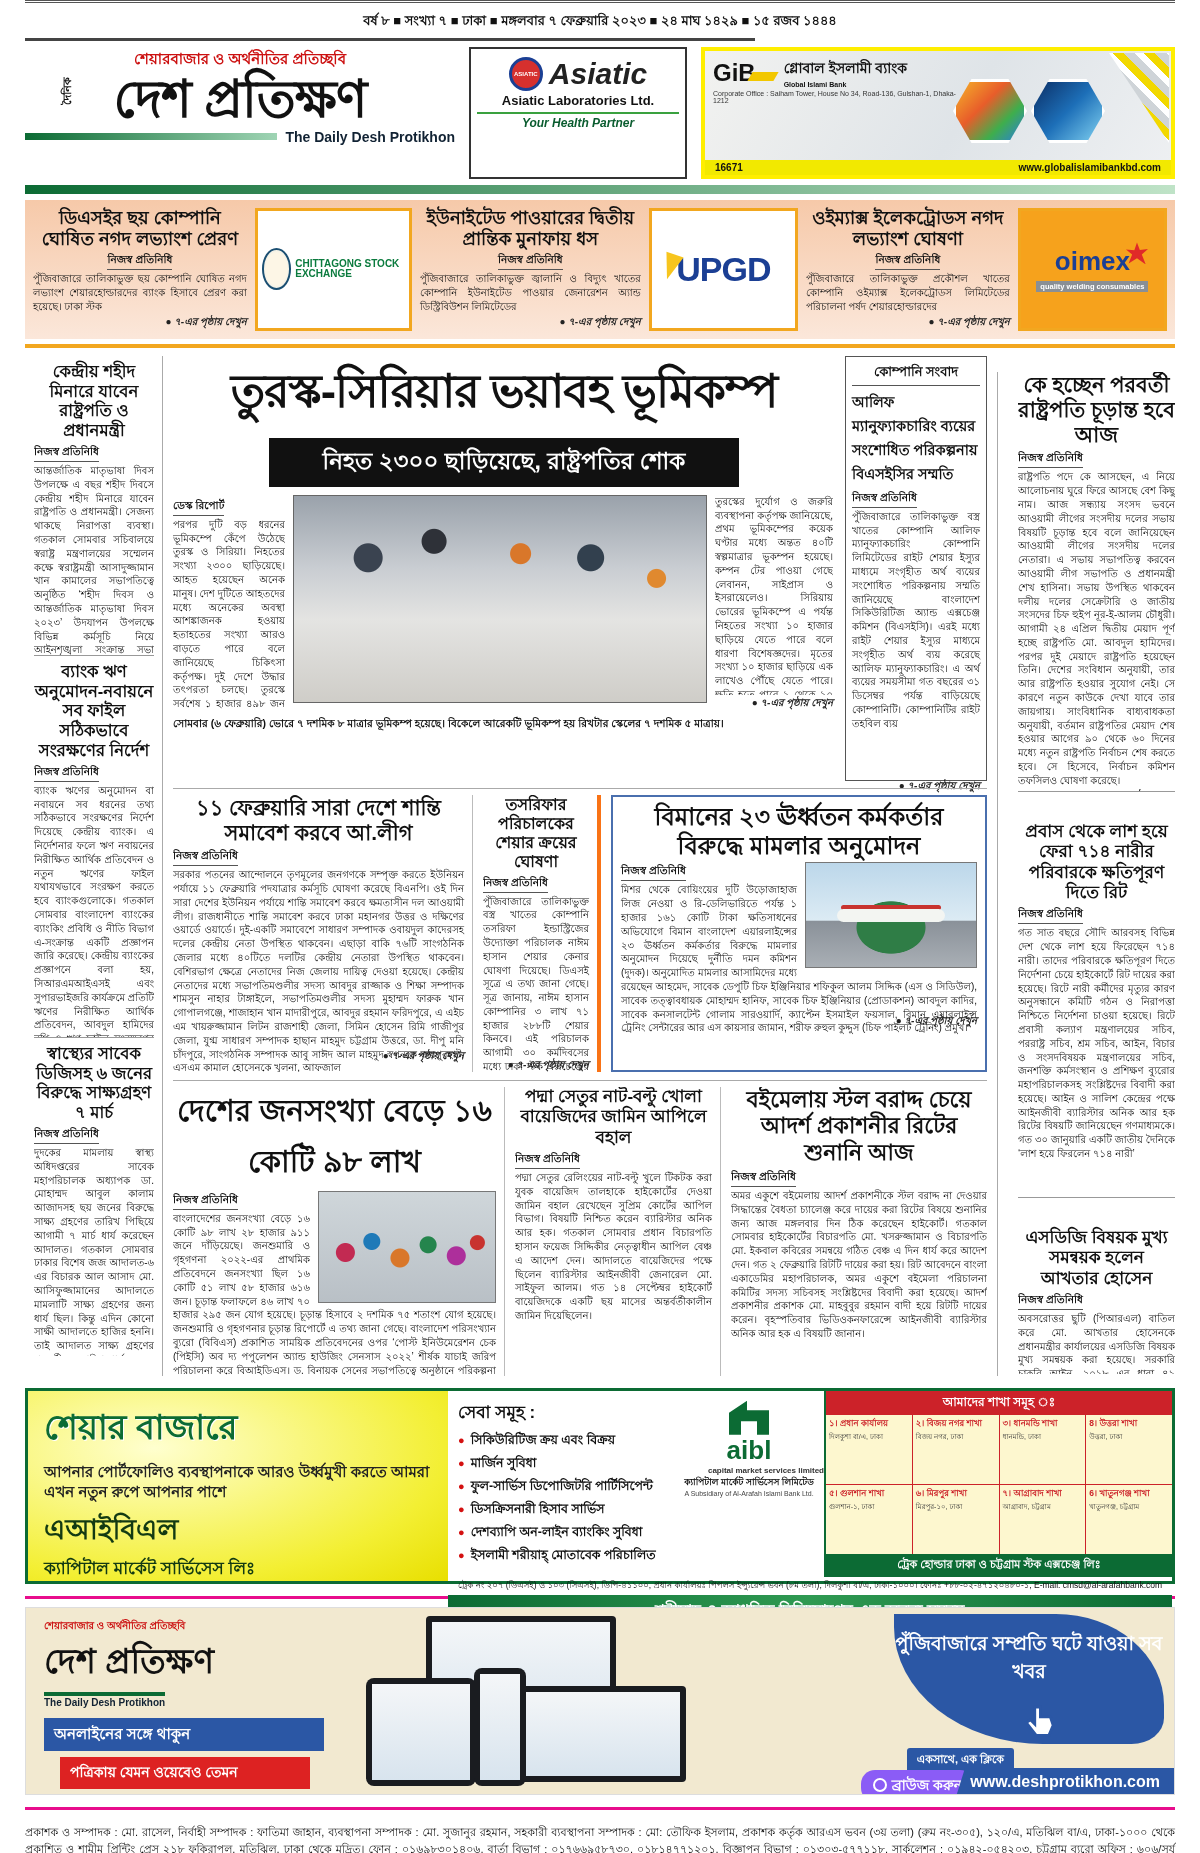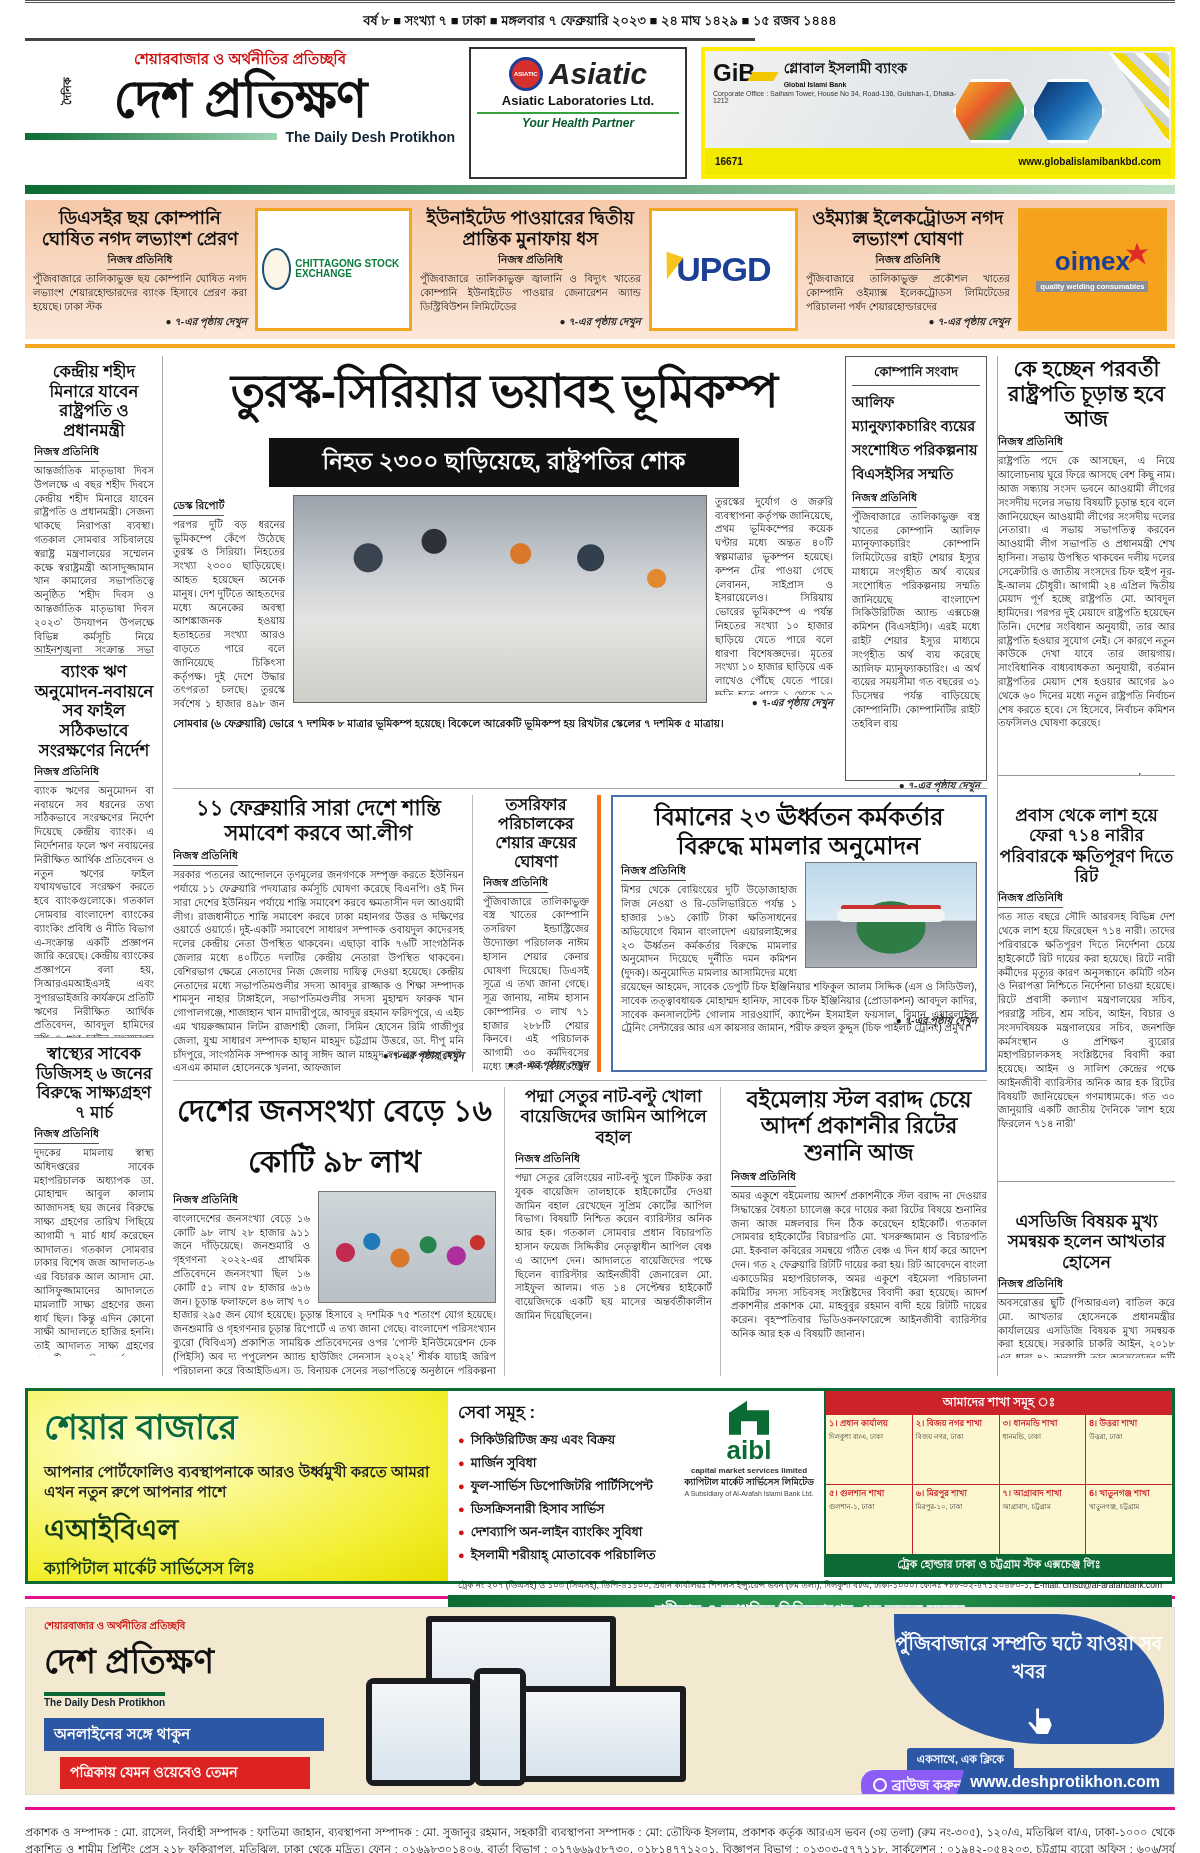--- a/index.html
+++ b/index.html
@@ -41,21 +41,21 @@
   .gib-addr { font-size:7px; color:#333; margin-top:2px; max-width:250px; }
   .hexes { position:absolute; right:66px; top:28px; display:flex; gap:4px; }
   .hex { width:74px; height:64px; clip-path:polygon(25% 0,75% 0,100% 50%,75% 100%,25% 100%,0 50%);
          border:3px solid #fff; }
   .hex.h1 { background:linear-gradient(135deg,#f5b32a,#e85d2a 40%,#3fae4c 70%,#2a7de1); }
   .hex.h2 { background:linear-gradient(135deg,#0b2f66,#1d6fb8 50%,#7fd0f0); }
   .tris { position:absolute; right:2px; top:2px; width:60px; height:90px;
           background:repeating-linear-gradient(45deg,#f2d800 0 8px,#cfd4d8 8px 16px,#fff 16px 22px); 
           clip-path:polygon(100% 0,0 0,100% 100%); }
   .gib-bottom { position:absolute; left:0; right:0; bottom:0; background:#f2e900;
-                display:flex; justify-content:space-between; padding:8px 10px;
+                display:flex; justify-content:space-between; padding:2px 10px;
                 font-size:10px; font-weight:bold; color:#111; }
 
   
   .green-bar { height:9px; margin:6px 25px 0; background:linear-gradient(90deg,#0c6b34,#bfe3c7); }
   .briefs { display:flex; gap:8px; margin:6px 25px 0; padding:8px;
             background:linear-gradient(180deg,#f6c9a9,#fbe7da); }
   .brief { text-align:center; }
   .brief h4 { font-size:18px; line-height:1.15; font-weight:bold; }
   .logo-box { border:3px solid #f2a71f; background:#fff; display:flex; align-items:center;
               justify-content:center; gap:4px; padding:4px; }
@@ -98,22 +98,22 @@
        radial-gradient(circle at 55% 28%, #d9772a 0 10px, transparent 11px),
        radial-gradient(circle at 72% 30%, #32404e 0 13px, transparent 14px),
        radial-gradient(circle at 88% 40%, #e0892f 0 9px, transparent 10px),
        linear-gradient(180deg,#9aa2ab 0%,#c9cdd2 35%,#e4e4e2 60%,#cfcdc8 100%); }
   .caption { font-size:10.5px; font-weight:bold; margin-top:4px; text-align:justify; }
   .company { position:absolute; left:820px; top:0; width:142px; height:425px;
              border:1px solid #555; padding:5px 6px; }
   .company .ch { font-size:13px; font-weight:bold; text-align:center; border-bottom:1px solid #555;
                  padding-bottom:2px; margin-bottom:5px; }
   .company h5 { font-size:14.5px; }
-  .rail-right { position:absolute; left:972px; top:0; width:178px; height:100%;
-                border-left:1px solid #aaa; padding-left:0; }
+  .rail-right { position:absolute; left:972px; top:16px; width:178px; height:100%;
+                border-left:1px solid #aaa; padding-left:20px; }
   .rail-right .art { border-bottom:1px solid #999; padding-bottom:6px; margin-bottom:6px; }
   .rail-right .art:last-child { border-bottom:none; }
   .rail-right h2 { font-size:21px; text-align:center; line-height:1.2; }
   .rail-right h5 { font-size:17px;margin-top:24px; }
   .row2 { position:absolute; left:148px; top:432px; width:814px; height:284px;
           display:flex; gap:10px; border-top:1px solid #aaa; padding-top:6px; }
   .row2 .c1 { width:300px; border-right:1px solid #bbb; padding-right:8px; }
   .row2 .c1 h3 { font-size:21px; text-align:center; line-height:1.2; }
   .row2 .c2 { width:118px; border-right:4px solid #f97316; padding-right:8px; }
   .row2 .c2 h5 { font-size:16px; }
@@ -155,21 +155,21 @@
   .aibl-right { flex:1; display:flex; flex-direction:column; }
   .aibl-top { display:flex; flex:1; }
   .services { width:226px; padding:8px 10px; }
   .services .st { font-size:17px; font-weight:bold; margin-bottom:4px; }
   .services li { list-style:none; font-size:12.5px; font-weight:bold; margin:3px 0; }
   .services li::before { content:"\25CF"; color:#d41111; margin-right:6px; font-size:11px; }
   .aibl-logo { width:150px; text-align:center; padding-top:10px; }
   .aibl-house { width:40px; height:34px; margin:0 auto; background:#0c6b34;
                 clip-path:polygon(0 100%,0 35%,45% 0,45% 28%,100% 28%,100% 100%,70% 100%,70% 60%,30% 60%,30% 100%); }
   .aibl-word { font-size:26px; font-weight:bold; color:#0c6b34; }
-  .aibl-l1 { font-size:8px; font-weight:bold; color:#333; }
+  .aibl-l1 { font-size:8px; font-weight:bold; color:#333;text-align:right; }
   .aibl-l2 { font-size:9px; font-weight:bold; }
   .aibl-l3 { font-size:7px; color:#444; }
   .branches { flex:1; border-left:2px solid #0c6b34; display:flex; flex-direction:column; }
   .br-head { background:#cc2229; color:#fff; font-size:12px; font-weight:bold;
              text-align:center; padding:2px; }
   .br-grid { flex:1; display:grid; grid-template-columns:repeat(4,1fr); gap:1px; background:#cc2229; }
   .br-cell { background:#fdf7cf; padding:2px 3px; }
   .br-cell .bn { color:#cc2229; font-size:8.5px; font-weight:bold; }
   .br-cell .ba { font-size:7px; color:#333; }
   .trek { background:#0c6b34; color:#fff; font-size:11px; font-weight:bold;

